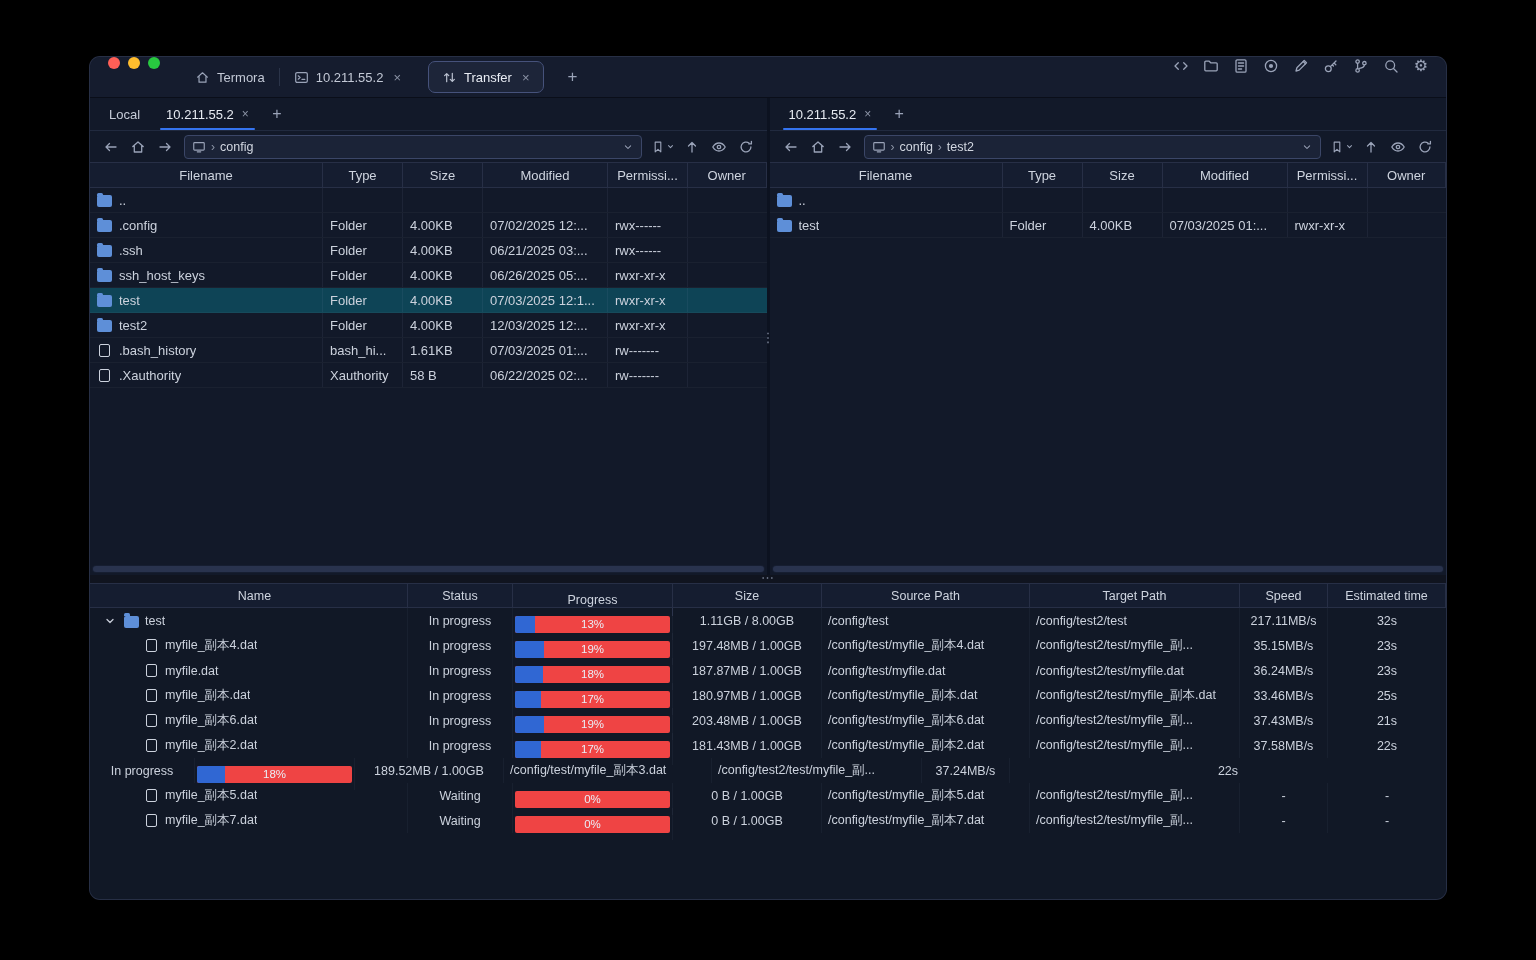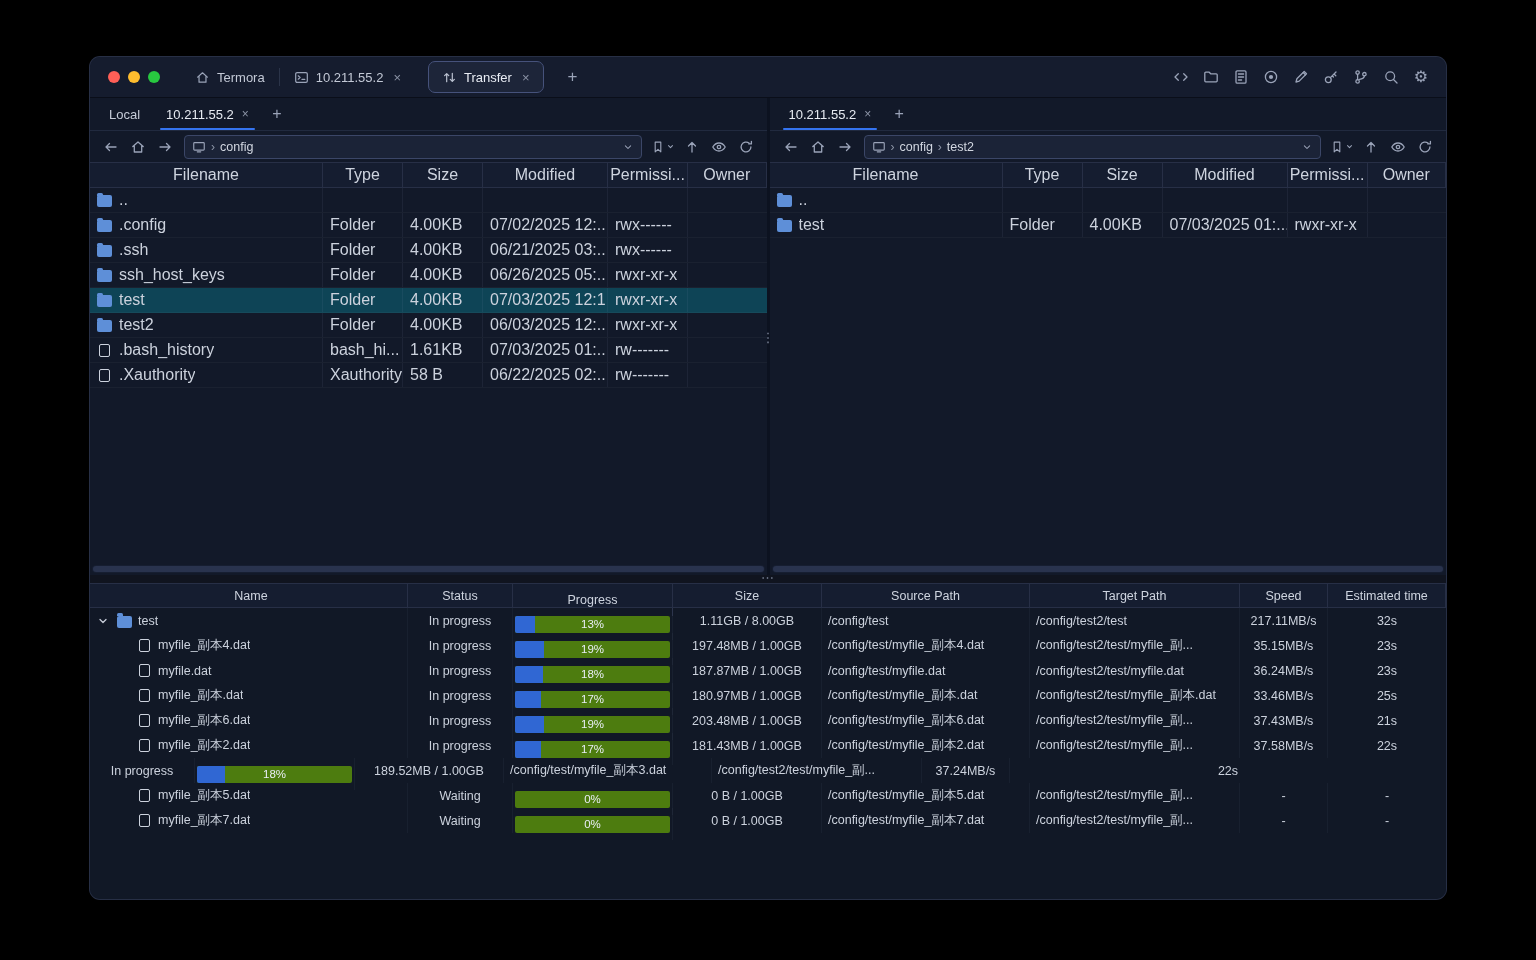--- a/index.html
+++ b/index.html
@@ -6,21 +6,21 @@
   html,body{width:1536px;height:960px;background:#000;overflow:hidden;
     font-family:"Liberation Sans",sans-serif;color:#d3d8e2;}
   button{background:none;border:none;color:inherit;font:inherit;padding:0;cursor:default}
   svg{display:block}
 
   .window{position:absolute;left:90px;top:57px;width:1356px;height:842px;
     background:#131a2c;border-radius:10px;overflow:hidden;display:flex;flex-direction:column;
     box-shadow:0 0 0 1px #272f45,0 24px 70px rgba(0,0,0,.65);}
 
   
-  .titlebar{height:41px;flex:0 0 41px;display:flex;align-items:center;background:#151c2e;
+  .titlebar{height:41px;flex:0 0 41px;display:flex;align-items:flex-start;background:#151c2e;
     border-bottom:1px solid #0a0e19;position:relative}
   .traffic{display:flex;gap:8px;padding:0 14px 0 18px}
   .light{width:12px;height:12px;border-radius:50%}
   .light.red{background:#ff5f57}.light.yellow{background:#ffbd2e}.light.green{background:#28c840}
   .tb-tabs{display:flex;align-items:center;height:100%;padding-left:8px}
   .tb-tab{display:flex;align-items:center;gap:7px;padding:0 13px;font-size:13px;color:#c3c9d6;height:32px}
   .tb-tab .x{color:#8b93a5;font-size:13px;margin-left:3px;line-height:1}
   .tb-tab.active{background:#1d2539;border:1px solid #46527b;border-radius:7px;color:#e9edf4;margin:0 14px}
   .tb-sep{width:1px;height:18px;background:#2b3449;margin:0 1px}
   .tb-add{width:30px;height:100%;display:flex;align-items:center;justify-content:center;
@@ -47,21 +47,21 @@
   .p-toolbar{height:31px;flex:0 0 31px;display:flex;align-items:center;gap:3px;padding:0 9px}
   .navbtn{width:24px;height:24px;display:flex;align-items:center;justify-content:center;border-radius:4px}
   .crumb{flex:1;min-width:0;height:24px;background:#1b2337;border:1px solid #3b4667;border-radius:4px;
     display:flex;align-items:center;gap:5px;padding:0 7px;font-size:12.5px;color:#d2d7e1;margin:0 4px}
   .crumb .sep{color:#8d95a7;font-size:12px}
   .crumbseg{display:flex;align-items:center;gap:5px}
   .chev-end{margin-left:auto}
   .bm{display:flex;align-items:center;gap:1px;padding:0 2px;height:24px}
 
   
-  .ftable{flex:1;display:flex;flex-direction:column;overflow:hidden;font-size:16px;position:relative}
+  .ftable{flex:1;display:flex;flex-direction:column;overflow:hidden;font-size:13px;position:relative}
   .fhead{display:flex;height:26px;flex:0 0 26px;background:#151d30;border-top:1px solid #272f46;
     border-bottom:1px solid #272f46;color:#ced4df}
   .fhead .hc{display:flex;align-items:center;justify-content:center;border-right:1px solid #272f46;
     overflow:hidden;white-space:nowrap}
   .fbody{flex:1;overflow:hidden}
   .frow{display:flex;height:25px;align-items:stretch;border-bottom:1px solid rgba(255,255,255,.035)}
   .frow.selected{background:#0e4456}
   .fcell{display:flex;align-items:center;padding:0 7px;overflow:hidden;white-space:nowrap;
     border-right:1px solid rgba(125,140,175,.10)}
   .fc-name{flex:0 0 233px;gap:7px}
@@ -86,31 +86,31 @@
   
   .transfers{flex:1;display:flex;flex-direction:column;background:#111826;font-size:12.5px;overflow:hidden}
   .thead{display:flex;height:25px;flex:0 0 25px;background:#151d30;border-top:1px solid #272f46;
     border-bottom:1px solid #272f46;color:#ced4df}
   .thead .hc{display:flex;align-items:center;justify-content:center;border-right:1px solid #272f46;
     overflow:hidden;white-space:nowrap}
   .tbody{flex:1;overflow:hidden}
   .trow{display:flex;height:25px;align-items:stretch}
   .tcell{display:flex;align-items:center;overflow:hidden;white-space:nowrap;padding:0 6px;
     border-right:1px solid rgba(125,140,175,.07);color:#ccd2dd}
-  .tc-name{flex:0 0 318px;gap:6px;padding-left:5px}
+  .tc-name{flex:0 0 318px;gap:6px;padding-left:12px}
   .tc-status{flex:0 0 105px;justify-content:center}
   .tc-prog{flex:0 0 160px;padding:16px 2px}
   .tc-size{flex:0 0 149px;justify-content:center}
   .tc-src{flex:0 0 208px}.tc-tgt{flex:0 0 210px}
   .tc-speed{flex:0 0 88px;justify-content:center}
   .tc-eta{flex:1;justify-content:center;border-right:none}
   .caret{width:16px;display:flex;align-items:center;justify-content:center;visibility:hidden;flex:0 0 auto}
   .caret.show{visibility:visible}
   .trow.child .caret{margin-left:20px}
-  .ptrack{position:relative;width:100%;height:17px;background:#4d7c0f;border-radius:2px;overflow:hidden}
+  .ptrack{position:relative;width:100%;height:17px;background:#ef4444;border-radius:2px;overflow:hidden}
   .pfill{position:absolute;left:0;top:0;bottom:0;background:#3067d3}
   .ptext{position:absolute;left:0;right:0;top:0;bottom:0;text-align:center;line-height:17px;
     font-size:11.5px;color:#e9eef6}
 </style>
 </head>
 <body>
 
 <div class="window">
 
   <header class="titlebar">
@@ -345,21 +345,21 @@
               <div class="fcell fc-owner ftext2"></div>
             </div>
 
             <div class="frow">
               <div class="fcell fc-name">
                 <span class="fic" data-kind="folder"></span>
                 <span class="ftext">test2</span>
               </div>
               <div class="fcell fc-type ftext2">Folder</div>
               <div class="fcell fc-size ftext2">4.00KB</div>
-              <div class="fcell fc-mod ftext2">06/03/2025 12:...</div>
+              <div class="fcell fc-mod ftext2">12/03/2025 12:...</div>
               <div class="fcell fc-perm ftext2">rwxr-xr-x</div>
               <div class="fcell fc-owner ftext2"></div>
             </div>
 
             <div class="frow">
               <div class="fcell fc-name">
                 <span class="fic" data-kind="file"></span>
                 <span class="ftext">.bash_history</span>
               </div>
               <div class="fcell fc-type ftext2">bash_hi...</div>

